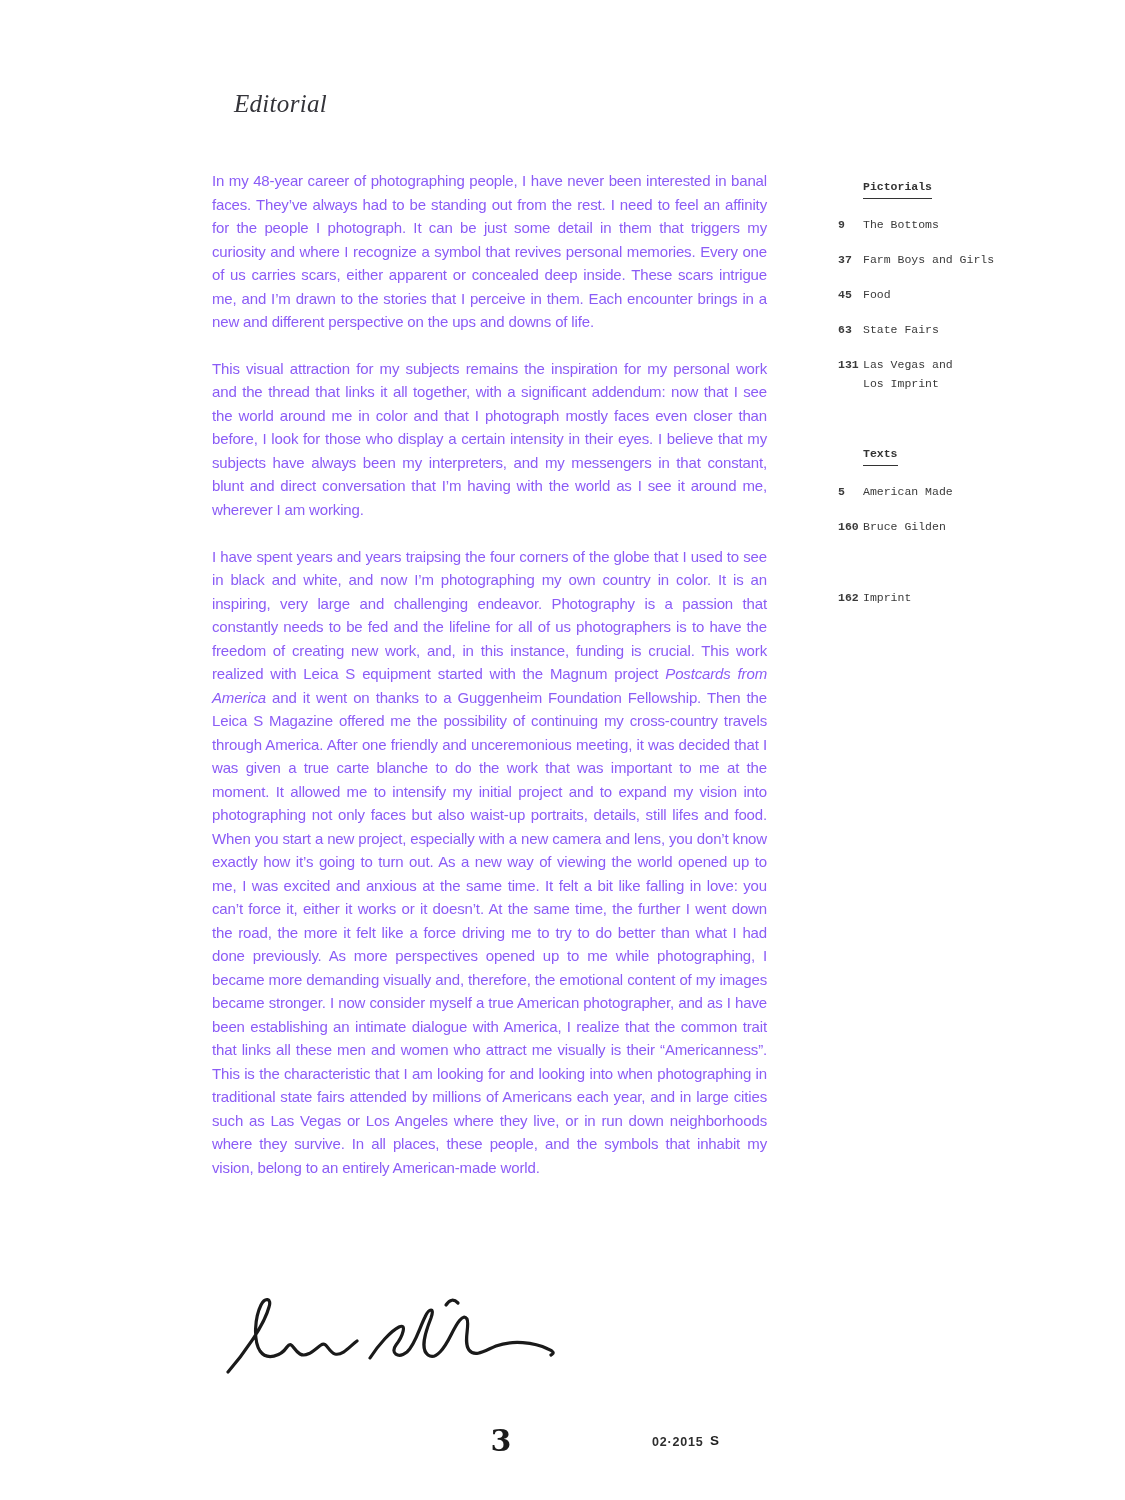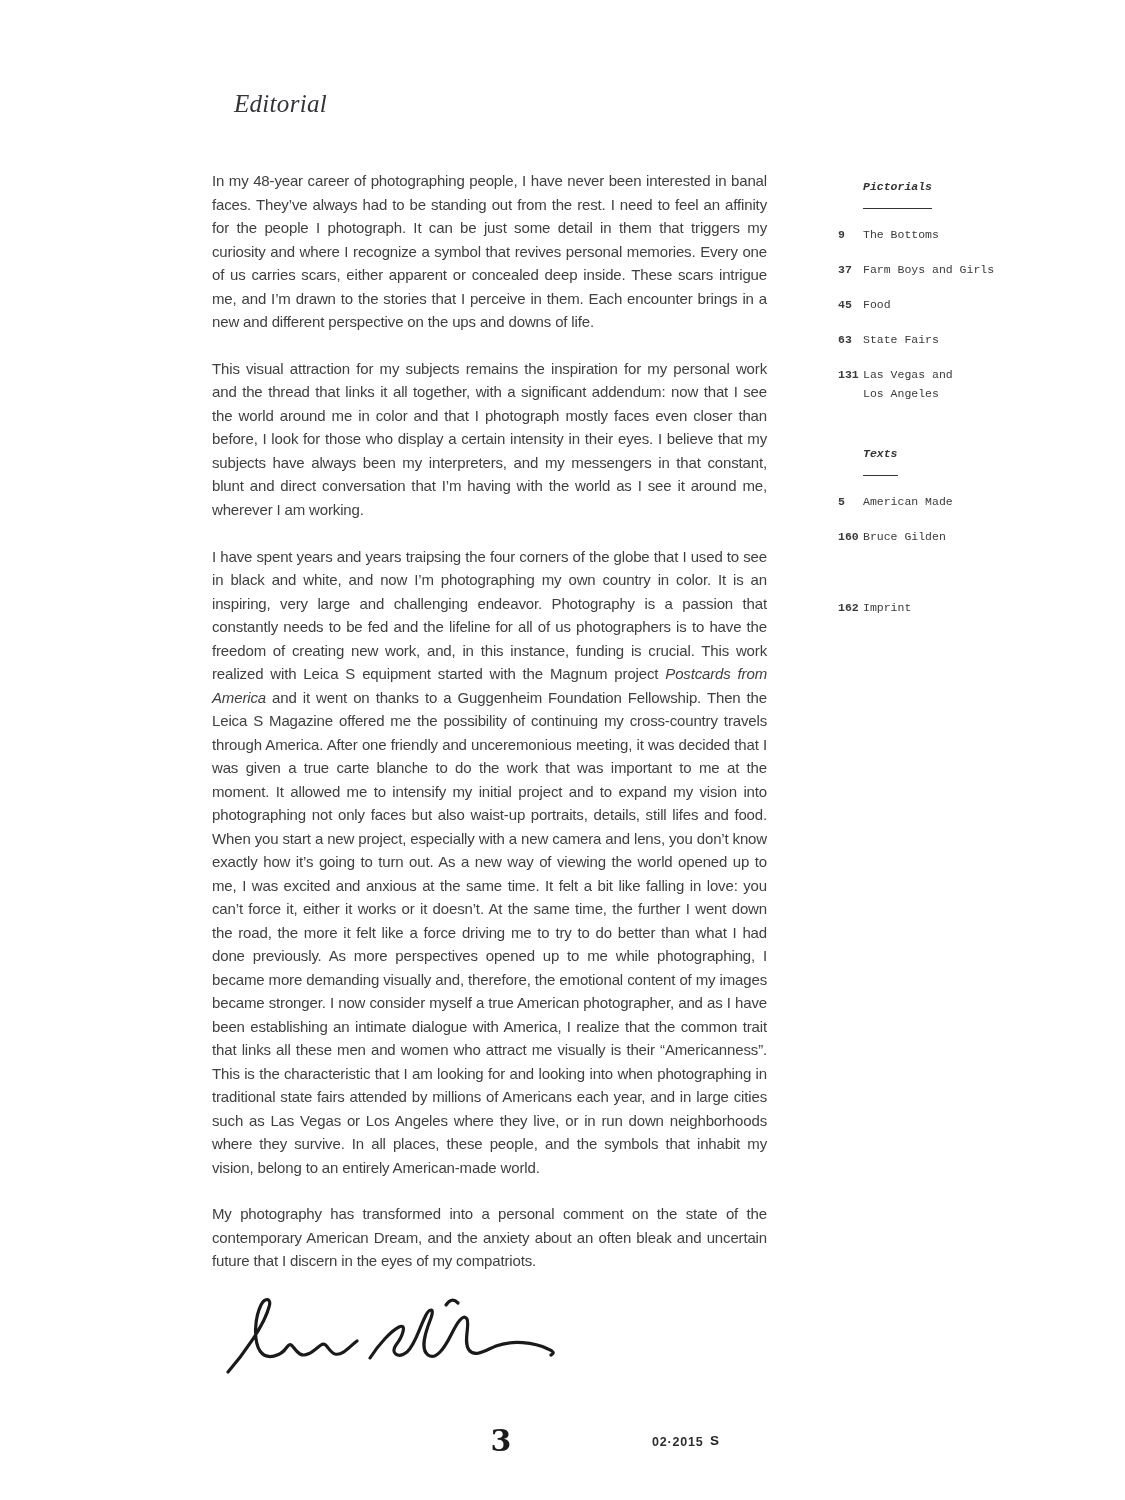--- a/index.html
+++ b/index.html
@@ -20,21 +20,21 @@
     font-size: 25px;
     line-height: 28px;
     color: #34343a;
     letter-spacing: 0.3px;
   }
   .body-col {
     position: absolute;
     left: 212px;
     top: 169px;
     width: 555px;
-    color: #404040;
+    color: #8b5cf6;
     font-size: 15px;
     line-height: 23.5px;
     text-align: justify;
     letter-spacing: -0.15px;
   }
   .body-col p { margin: 0 0 23.3px 0; }
   .body-col p:last-child { margin-bottom: 0; }
   .body-col em { font-style: italic; }
 
   .toc-section {
@@ -49,22 +49,21 @@
   .toc-texts { top: 444px; }
   .toc-heading {
     margin-left: 25px;
     font-weight: bold;
     line-height: 19px;
     color: #333333;
   }
   .toc-heading span {
     display: inline-block;
     border-bottom: 1.2px solid #333333;
-    padding-bottom: 12px;
-    font-style: italic;
+    padding-bottom: 2px;
   }
   .toc-row {
     display: flex;
     margin-top: 16px;
     line-height: 19px;
   }
   .toc-num {
     flex: 0 0 25px;
     font-weight: bold;
   }
@@ -115,21 +114,20 @@
 <body>
 
 <div class="page">
 
   <div class="editorial-title">Editorial</div>
 
   <div class="body-col">
     <p>In my 48-year career of photographing people, I have never been interested in banal faces. They’ve always had to be standing out from the rest. I need to feel an affinity for the people I photograph. It can be just some detail in them that triggers my curiosity and where I recognize a symbol that revives personal memories. Every one of us carries scars, either apparent or concealed deep inside. These scars intrigue me, and I’m drawn to the stories that I perceive in them. Each encounter brings in a new and different perspective on the ups and downs of life.</p>
     <p>This visual attraction for my subjects remains the inspiration for my personal work and the thread that links it all together, with a significant addendum: now that I see the world around me in color and that I photograph mostly faces even closer than before, I look for those who display a certain intensity in their eyes. I believe that my subjects have always been my interpreters, and my messengers in that constant, blunt and direct conversation that I’m having with the world as I see it around me, wherever I am working.</p>
     <p><span>I have spent years and years traipsing the four corners of the globe that I used to see in black and white, and now I’m photographing my own country in color. It is an inspiring, very large and challenging endeavor. Photography is a passion that constantly needs to be fed and the lifeline for all of us photographers is to have the freedom of creating new work, and, in this instance, funding is crucial. This work realized with Leica S equipment started with the Magnum project </span><em>Postcards from America</em><span> and it went on thanks to a Guggenheim Foundation Fellowship. Then the Leica S Magazine offered me the possibility of continuing my cross-country travels through America. After one friendly and unceremonious meeting, it was decided that I was given a true carte blanche to do the work that was important to me at the moment. It allowed me to intensify my initial project and to expand my vision into photographing not only faces but also waist-up portraits, details, still lifes and food. When you start a new project, especially with a new camera and lens, you don’t know exactly how it’s going to turn out. As a new way of viewing the world opened up to me, I was excited and anxious at the same time. It felt a bit like falling in love: you can’t force it, either it works or it doesn’t. At the same time, the further I went down the road, the more it felt like a force driving me to try to do better than what I had done previously. As more perspectives opened up to me while photographing, I became more demanding visually and, therefore, the emotional content of my images became stronger. I now consider myself a true American photographer, and as I have been establishing an intimate dialogue with America, I realize that the common trait that links all these men and women who attract me visually is their “Americanness”. This is the characteristic that I am looking for and looking into when photographing in traditional state fairs attended by millions of Americans each year, and in large cities such as Las Vegas or Los Angeles where they live, or in run down neighborhoods where they survive. In all places, these people, and the symbols that inhabit my vision, belong to an entirely American-made world.</span></p>
-    <p>My photography has transformed into a personal comment on the state of the contemporary American Dream, and the anxiety about an often bleak and uncertain future that I discern in the eyes of my compatriots.</p>
   </div>
 
   <div class="toc-section toc-pictorials">
     <div class="toc-heading"><span>Pictorials</span></div>
     <div class="toc-row">
       <span class="toc-num">9</span>
       <span class="toc-label">
           <span>The Bottoms</span>
         </span>
     </div>
@@ -148,21 +146,21 @@
     <div class="toc-row">
       <span class="toc-num">63</span>
       <span class="toc-label">
           <span>State Fairs</span>
         </span>
     </div>
     <div class="toc-row">
       <span class="toc-num">131</span>
       <span class="toc-label">
           <span>Las Vegas and</span>
-          <span>Los Angeles</span>
+          <span>Los Imprint</span>
         </span>
     </div>
   </div>
 
   <div class="toc-section toc-texts">
     <div class="toc-heading"><span>Texts</span></div>
     <div class="toc-row">
       <span class="toc-num">5</span>
       <span class="toc-label">
           <span>American Made</span>

